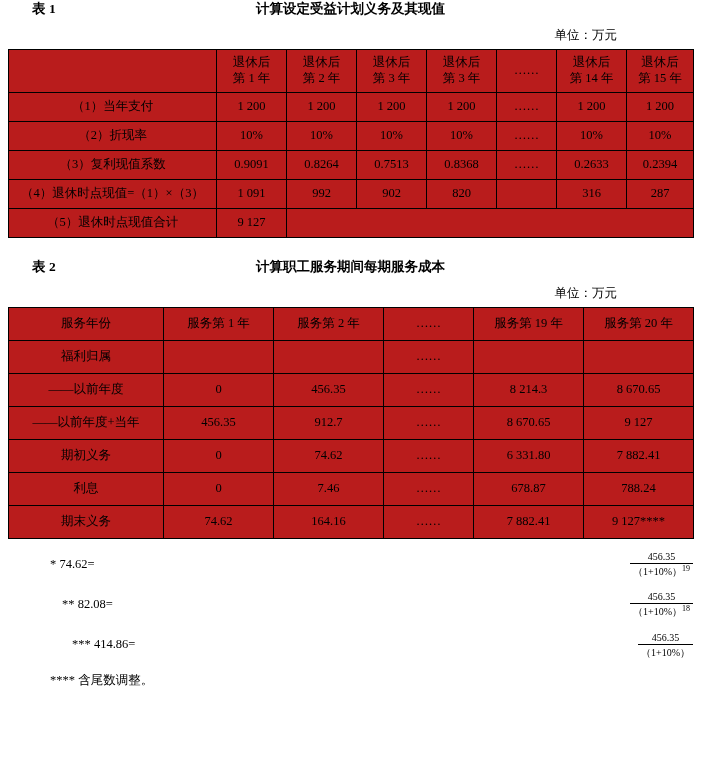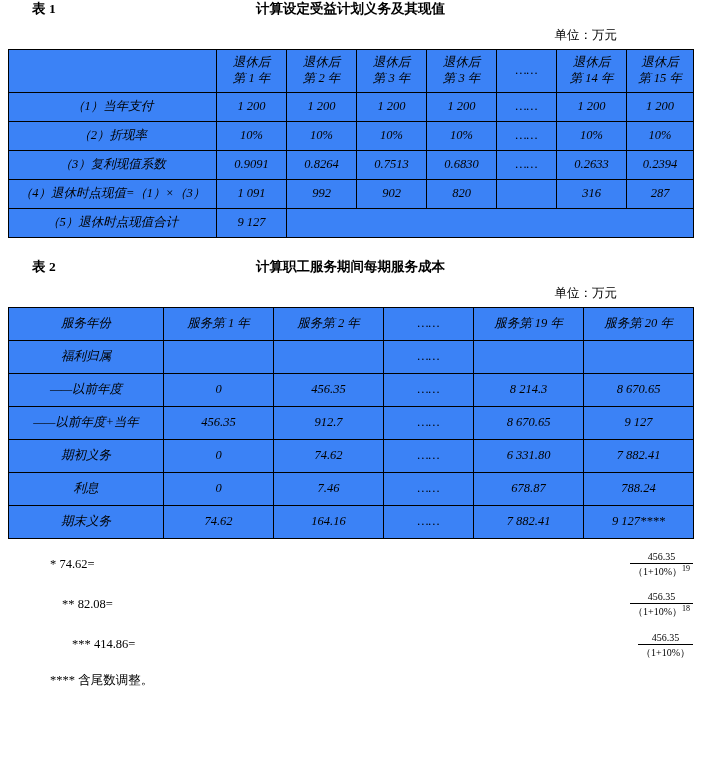--- a/index.html
+++ b/index.html
@@ -50,23 +50,22 @@
     text-align: right;
     font-size: 12.5px;
     padding-right: 76px;
     margin-top: 9px;
     margin-bottom: 5px;
   }
 
   
   table.doc {
     border-collapse: collapse;
-    background: #3b82f6;
+    background: #b91c1c;
     table-layout: fixed;
-    font-style: italic;
   }
   table.doc td {
     border: 1px solid #000000;
     font-size: 12.5px;
     text-align: center;
     vertical-align: middle;
     padding: 3px 2px;
     line-height: 1.25;
   }
   td.left {
@@ -196,21 +195,21 @@
           <td>……</td>
           <td>10%</td>
           <td>10%</td>
         </tr>
 
         <tr>
           <td class="left">（3）复利现值系数</td>
           <td>0.9091</td>
           <td>0.8264</td>
           <td>0.7513</td>
-          <td>0.6830</td>
+          <td>0.8368</td>
           <td>……</td>
           <td>0.2633</td>
           <td>0.2394</td>
         </tr>
 
         <tr>
           <td class="left">（4）退休时点现值=（1）×（3）</td>
           <td>1 091</td>
           <td>992</td>
           <td>902</td>

